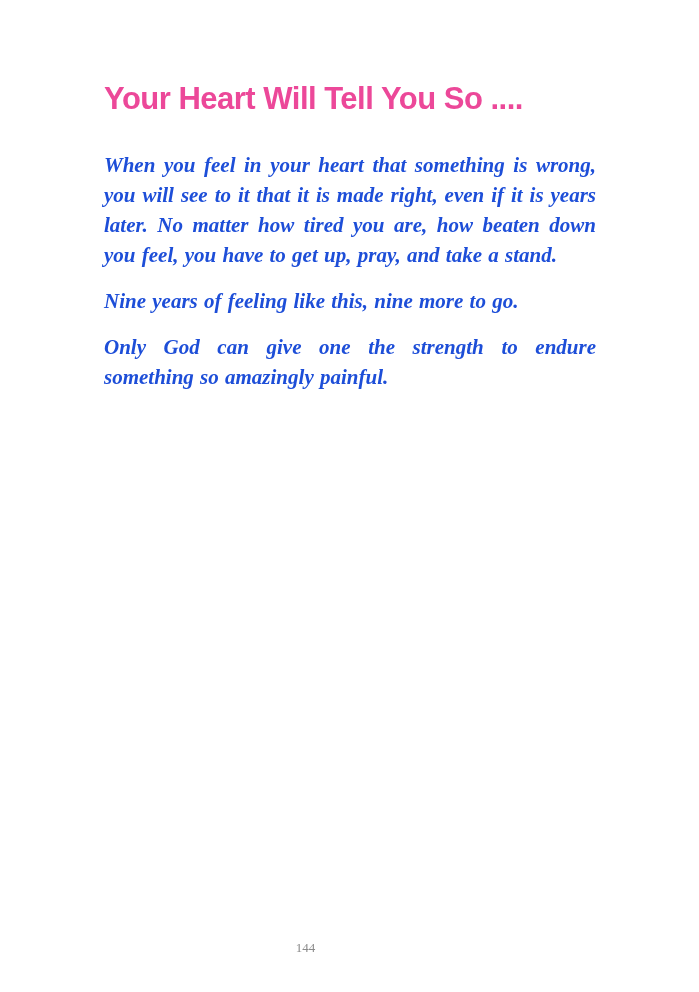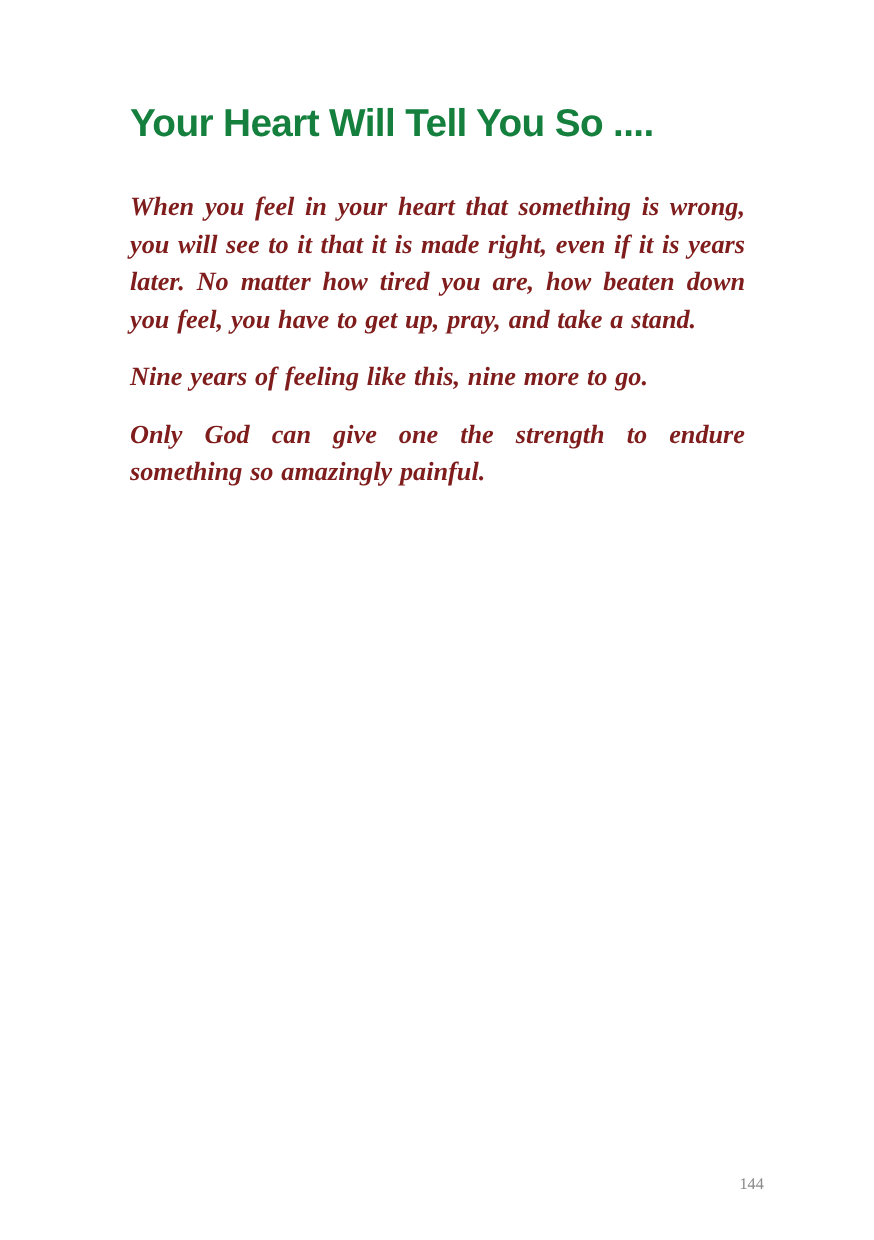--- a/index.html
+++ b/index.html
@@ -21,40 +21,40 @@
     top: 78px;
     width: 492px;
   }
   .title {
     margin: 0 0 30px 0;
     font-family: "Liberation Sans", "DejaVu Sans", sans-serif;
     font-weight: 700;
     font-size: 31px;
     line-height: 42px;
     letter-spacing: -0.5px;
-    color: #15803d;
+    color: #ec4899;
     white-space: nowrap;
   }
   .body-text p {
     margin: 0 0 16px 0;
     font-family: "Liberation Serif", "DejaVu Serif", serif;
     font-style: italic;
     font-weight: 700;
     font-size: 21px;
     line-height: 30px;
-    color: #7f1d1d;
+    color: #1d4ed8;
     text-align: justify;
     word-spacing: 1px;
   }
   .footer {
     position: absolute;
     left: 0;
     top: 938px;
     width: 611px;
-    text-align: right;
+    text-align: center;
   }
   .page-number {
     font-family: "Liberation Serif", "DejaVu Serif", serif;
     font-size: 13px;
     color: #8b8b8b;
   }
 </style>
 </head>
 <body>
 

